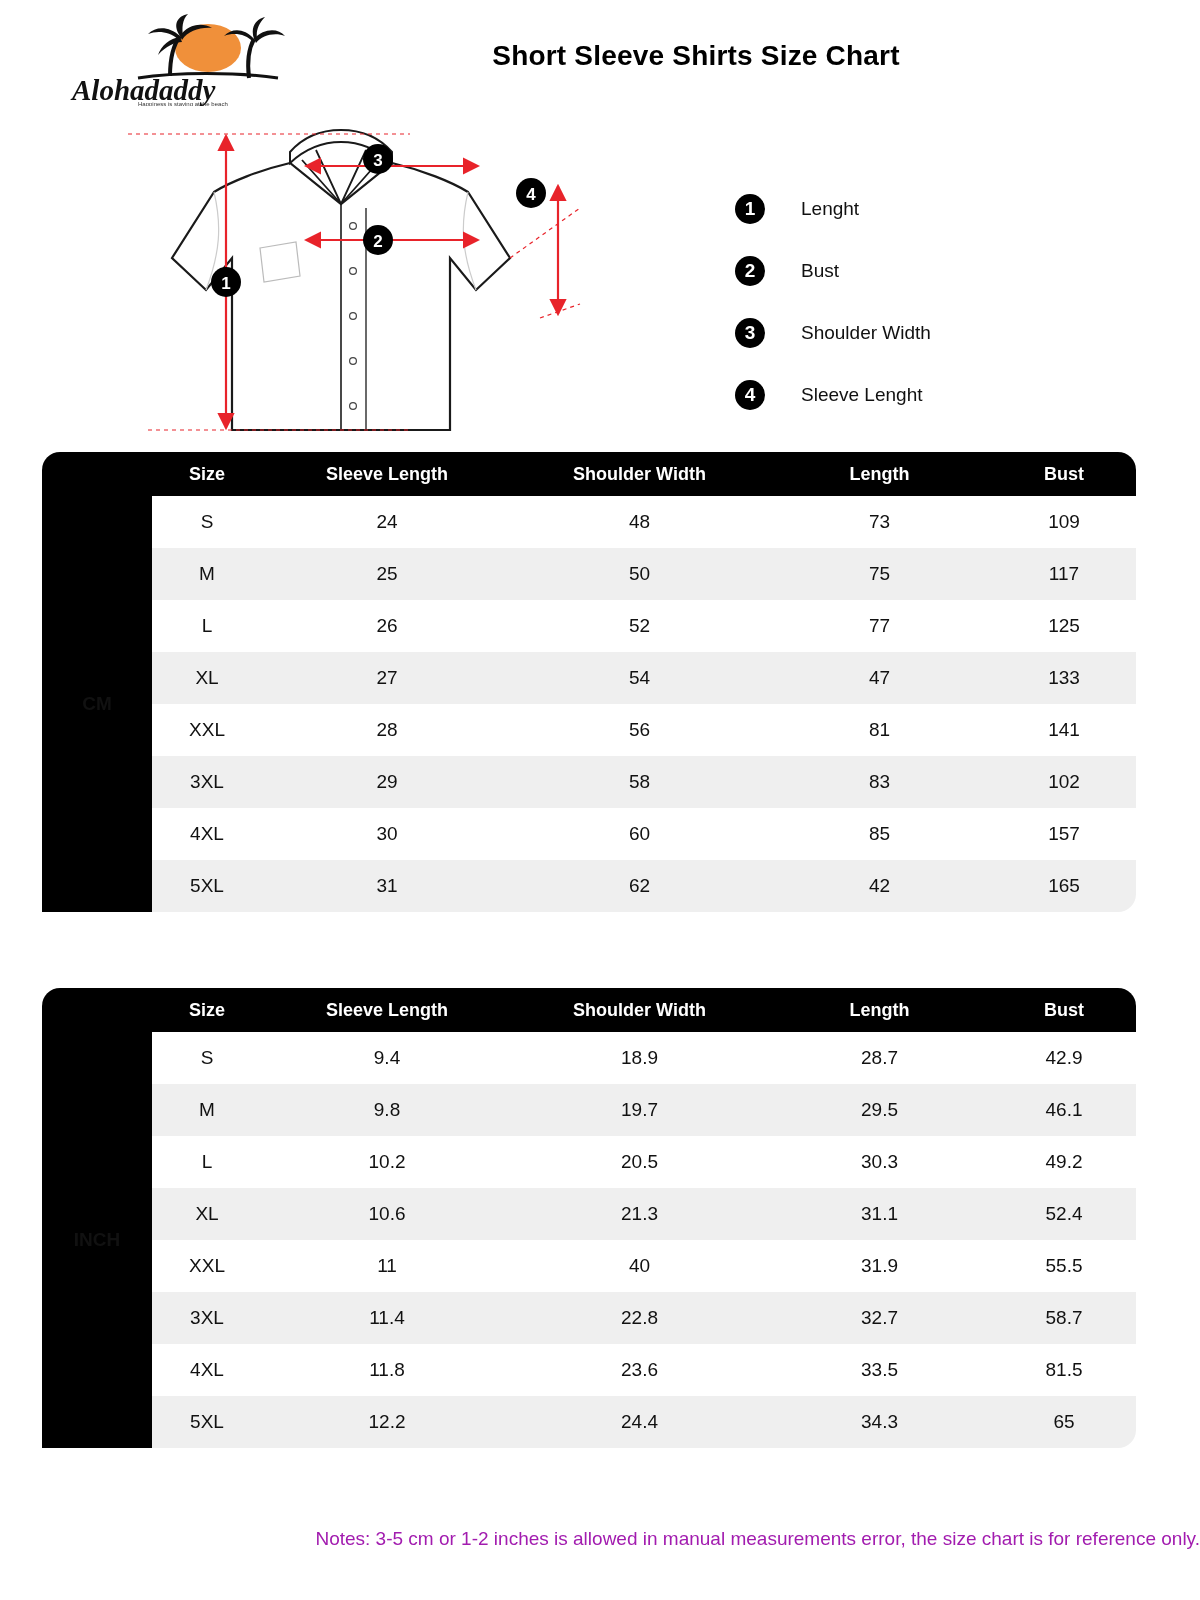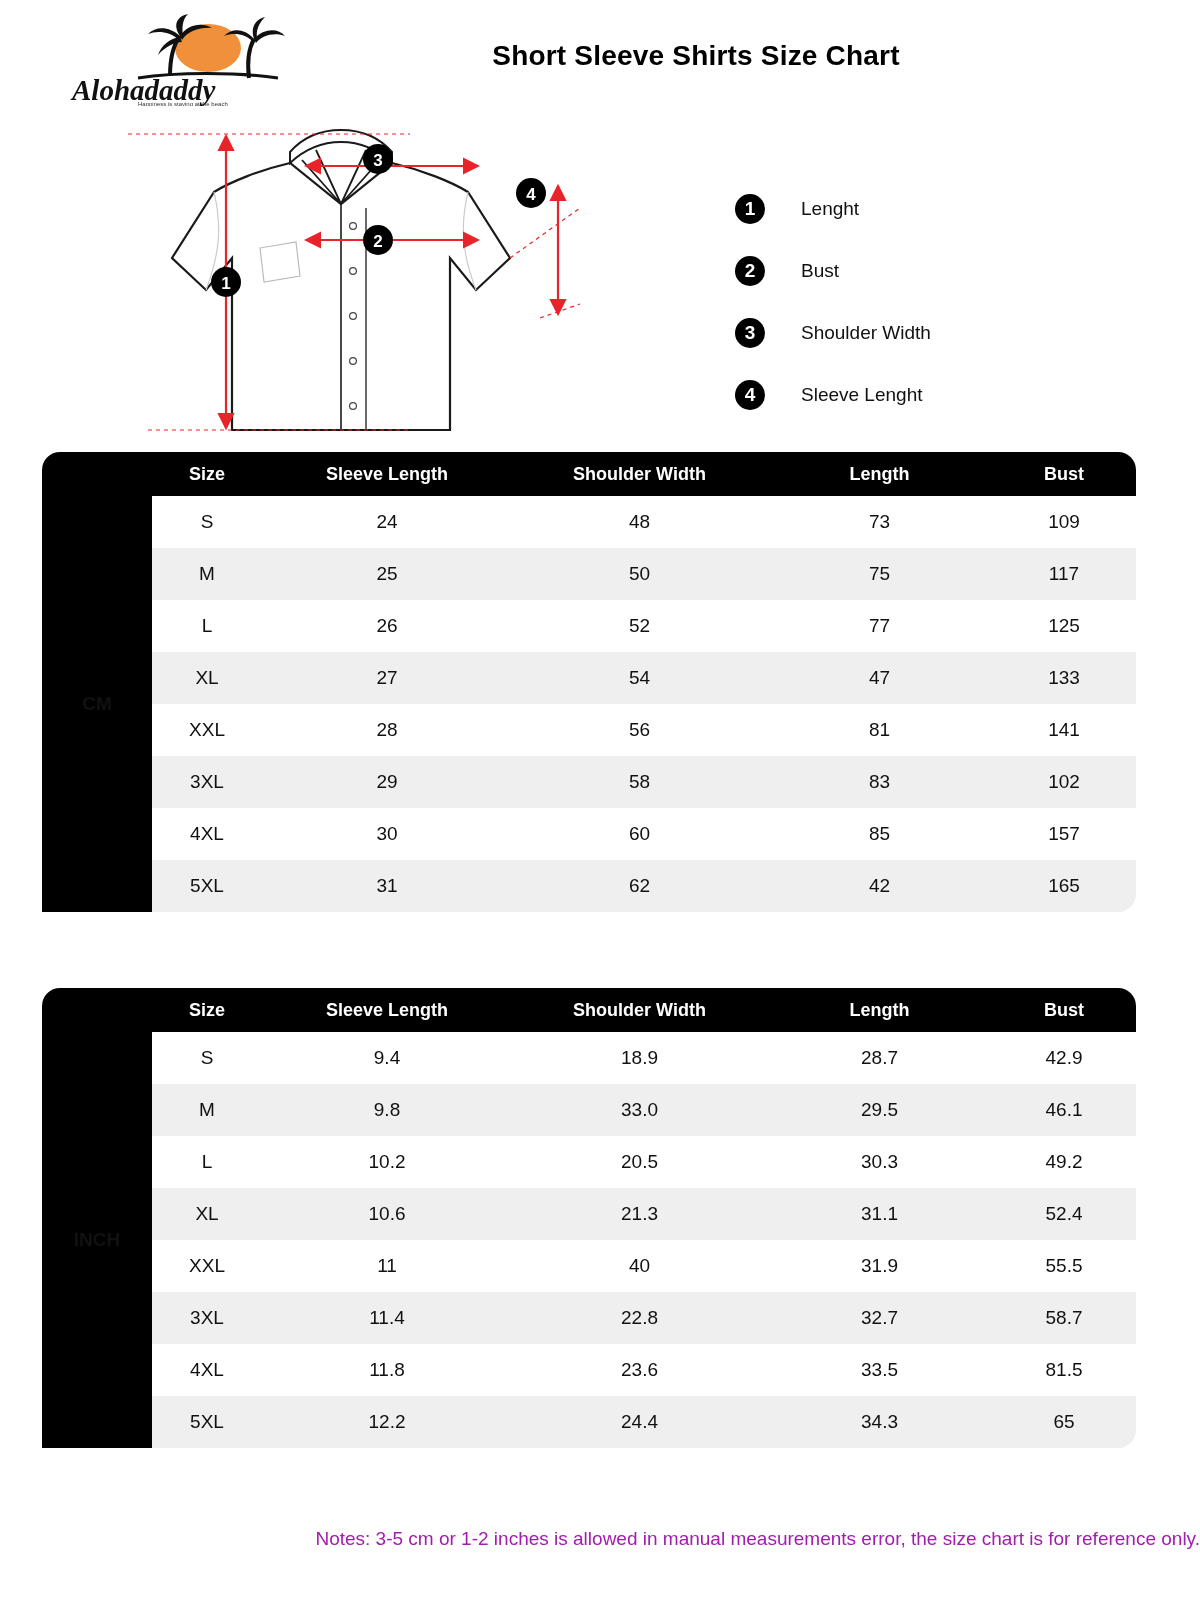--- a/index.html
+++ b/index.html
@@ -360,21 +360,21 @@
       <td class="unit-cell" rowspan="8">INCH</td>
       <td class="cellbg">S</td>
       <td class="cellbg">9.4</td>
       <td class="cellbg">18.9</td>
       <td class="cellbg">28.7</td>
       <td class="cellbg">42.9</td>
     </tr>
     <tr class="data-row row-even">
       <td class="cellbg">M</td>
       <td class="cellbg">9.8</td>
-      <td class="cellbg">33.0</td>
+      <td class="cellbg">19.7</td>
       <td class="cellbg">29.5</td>
       <td class="cellbg">46.1</td>
     </tr>
     <tr class="data-row row-odd">
       <td class="cellbg">L</td>
       <td class="cellbg">10.2</td>
       <td class="cellbg">20.5</td>
       <td class="cellbg">30.3</td>
       <td class="cellbg">49.2</td>
     </tr>

